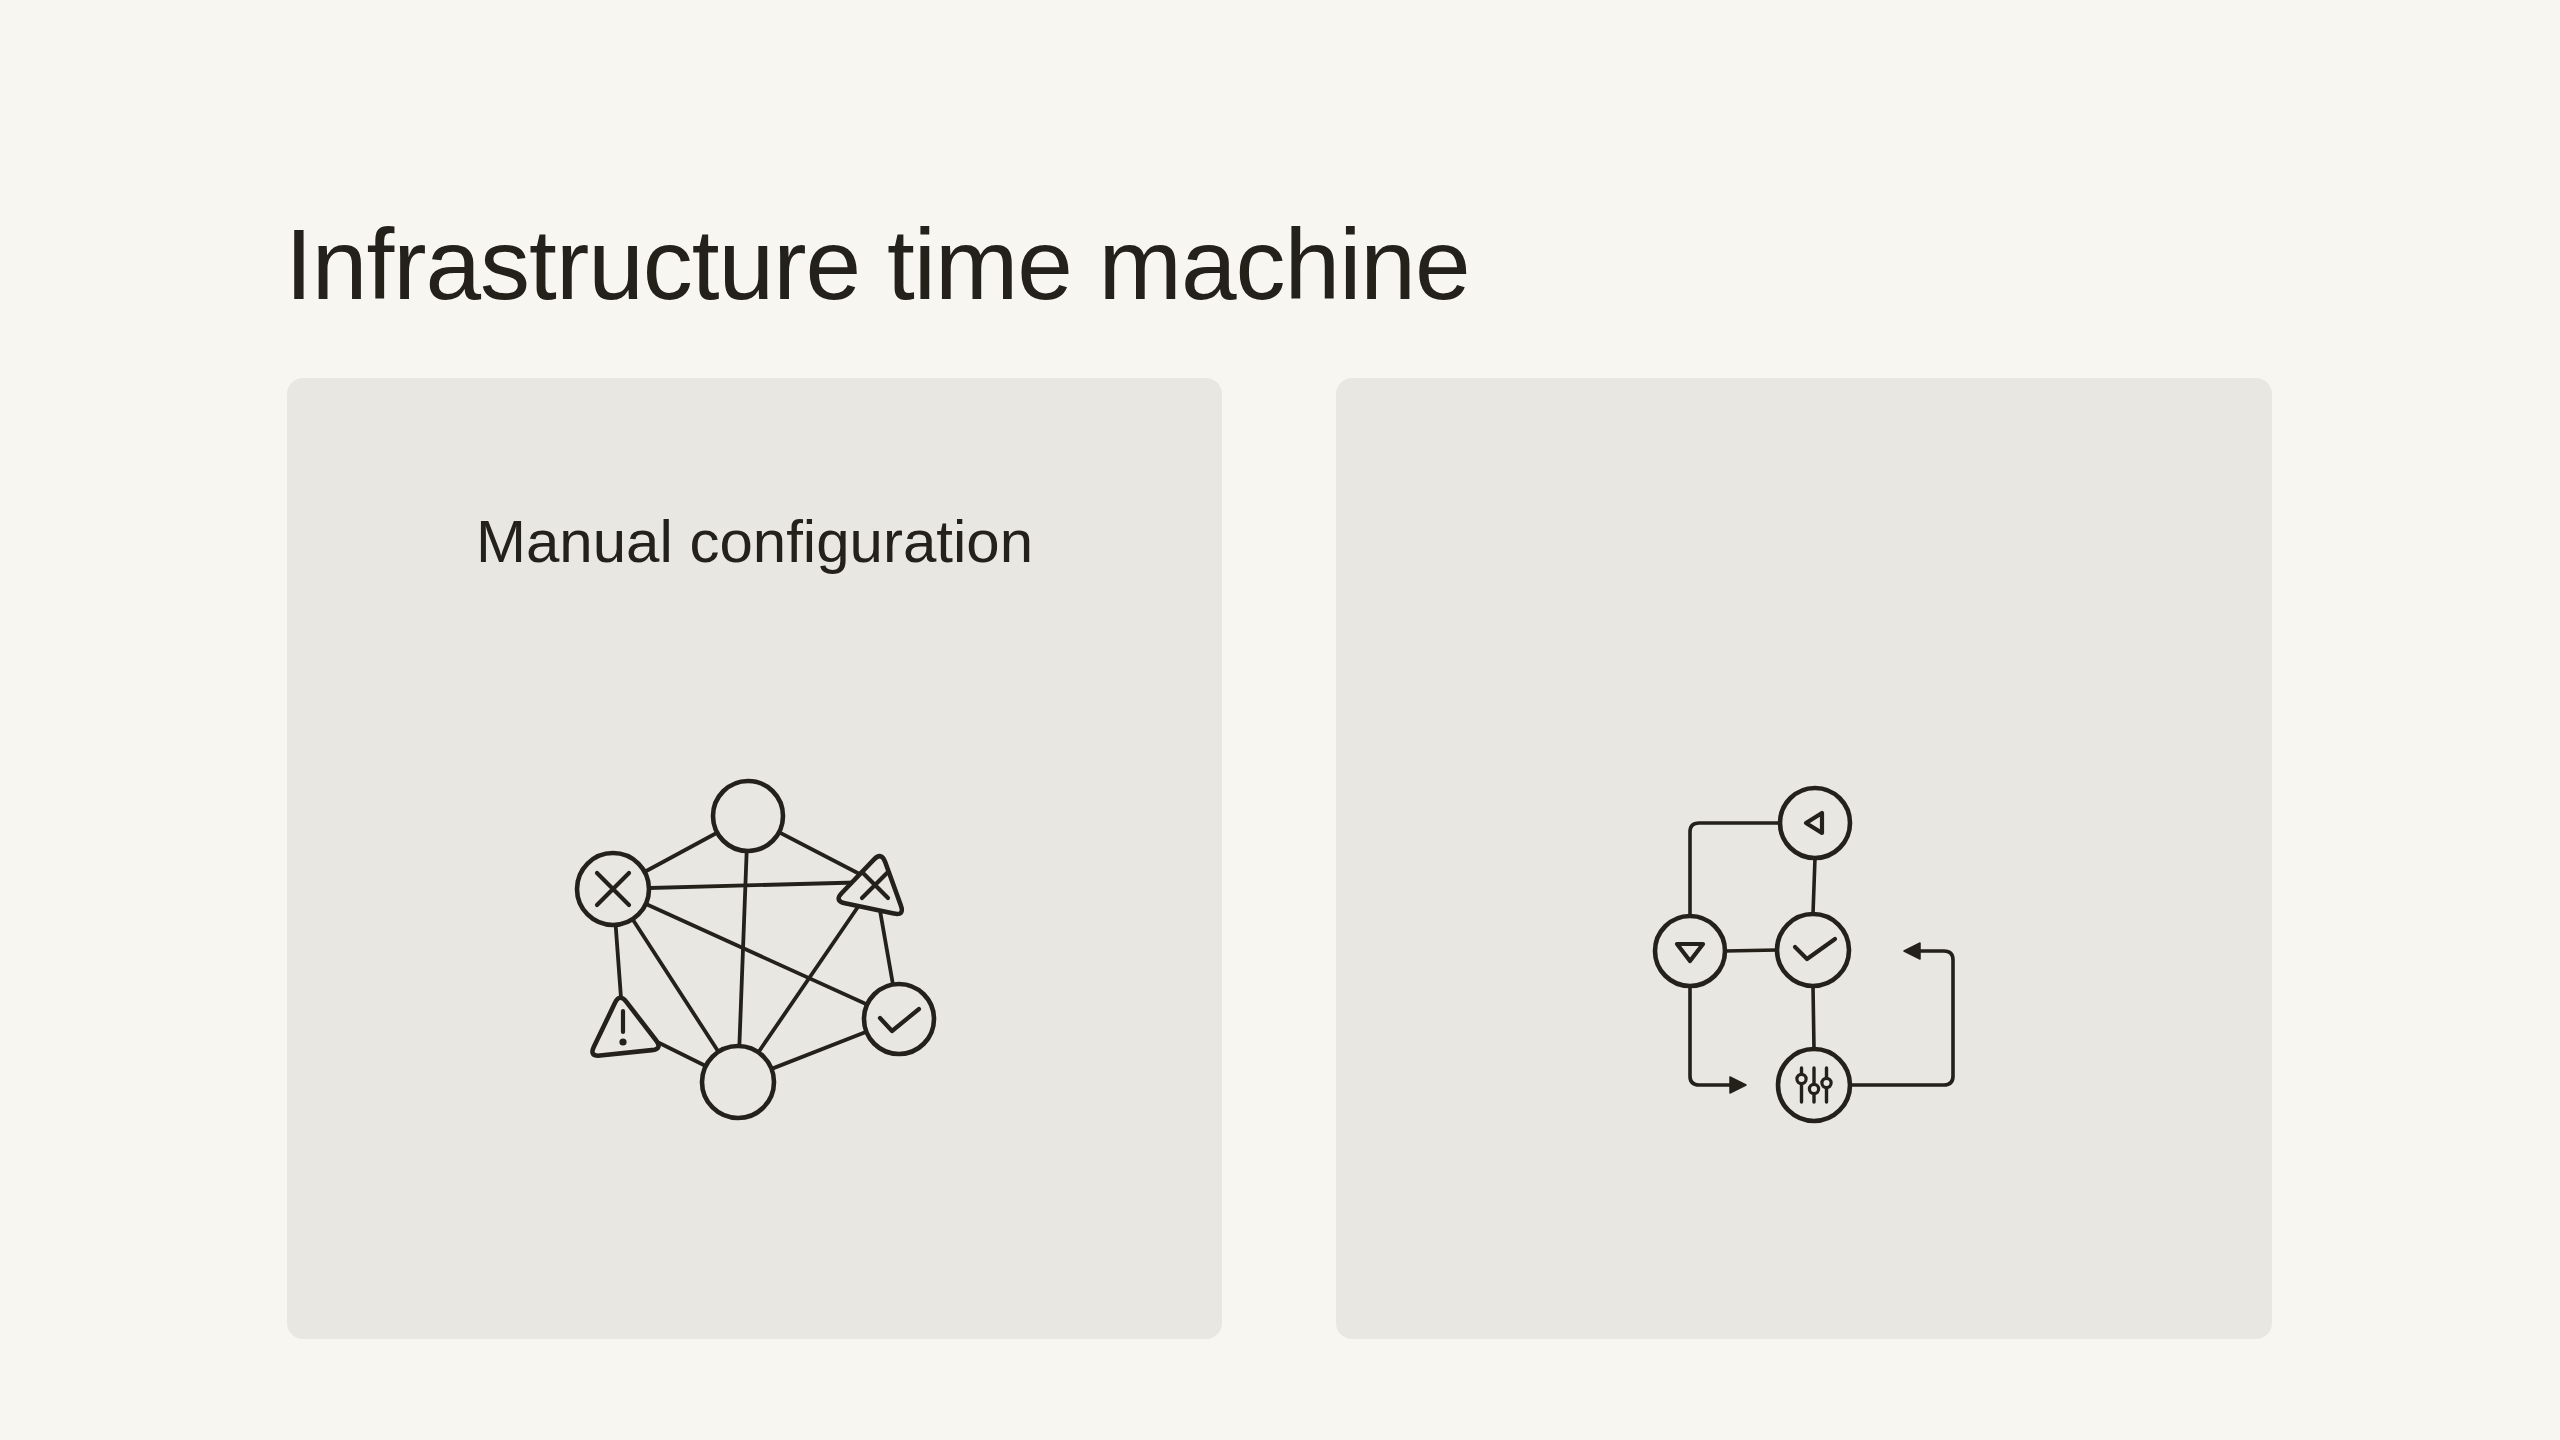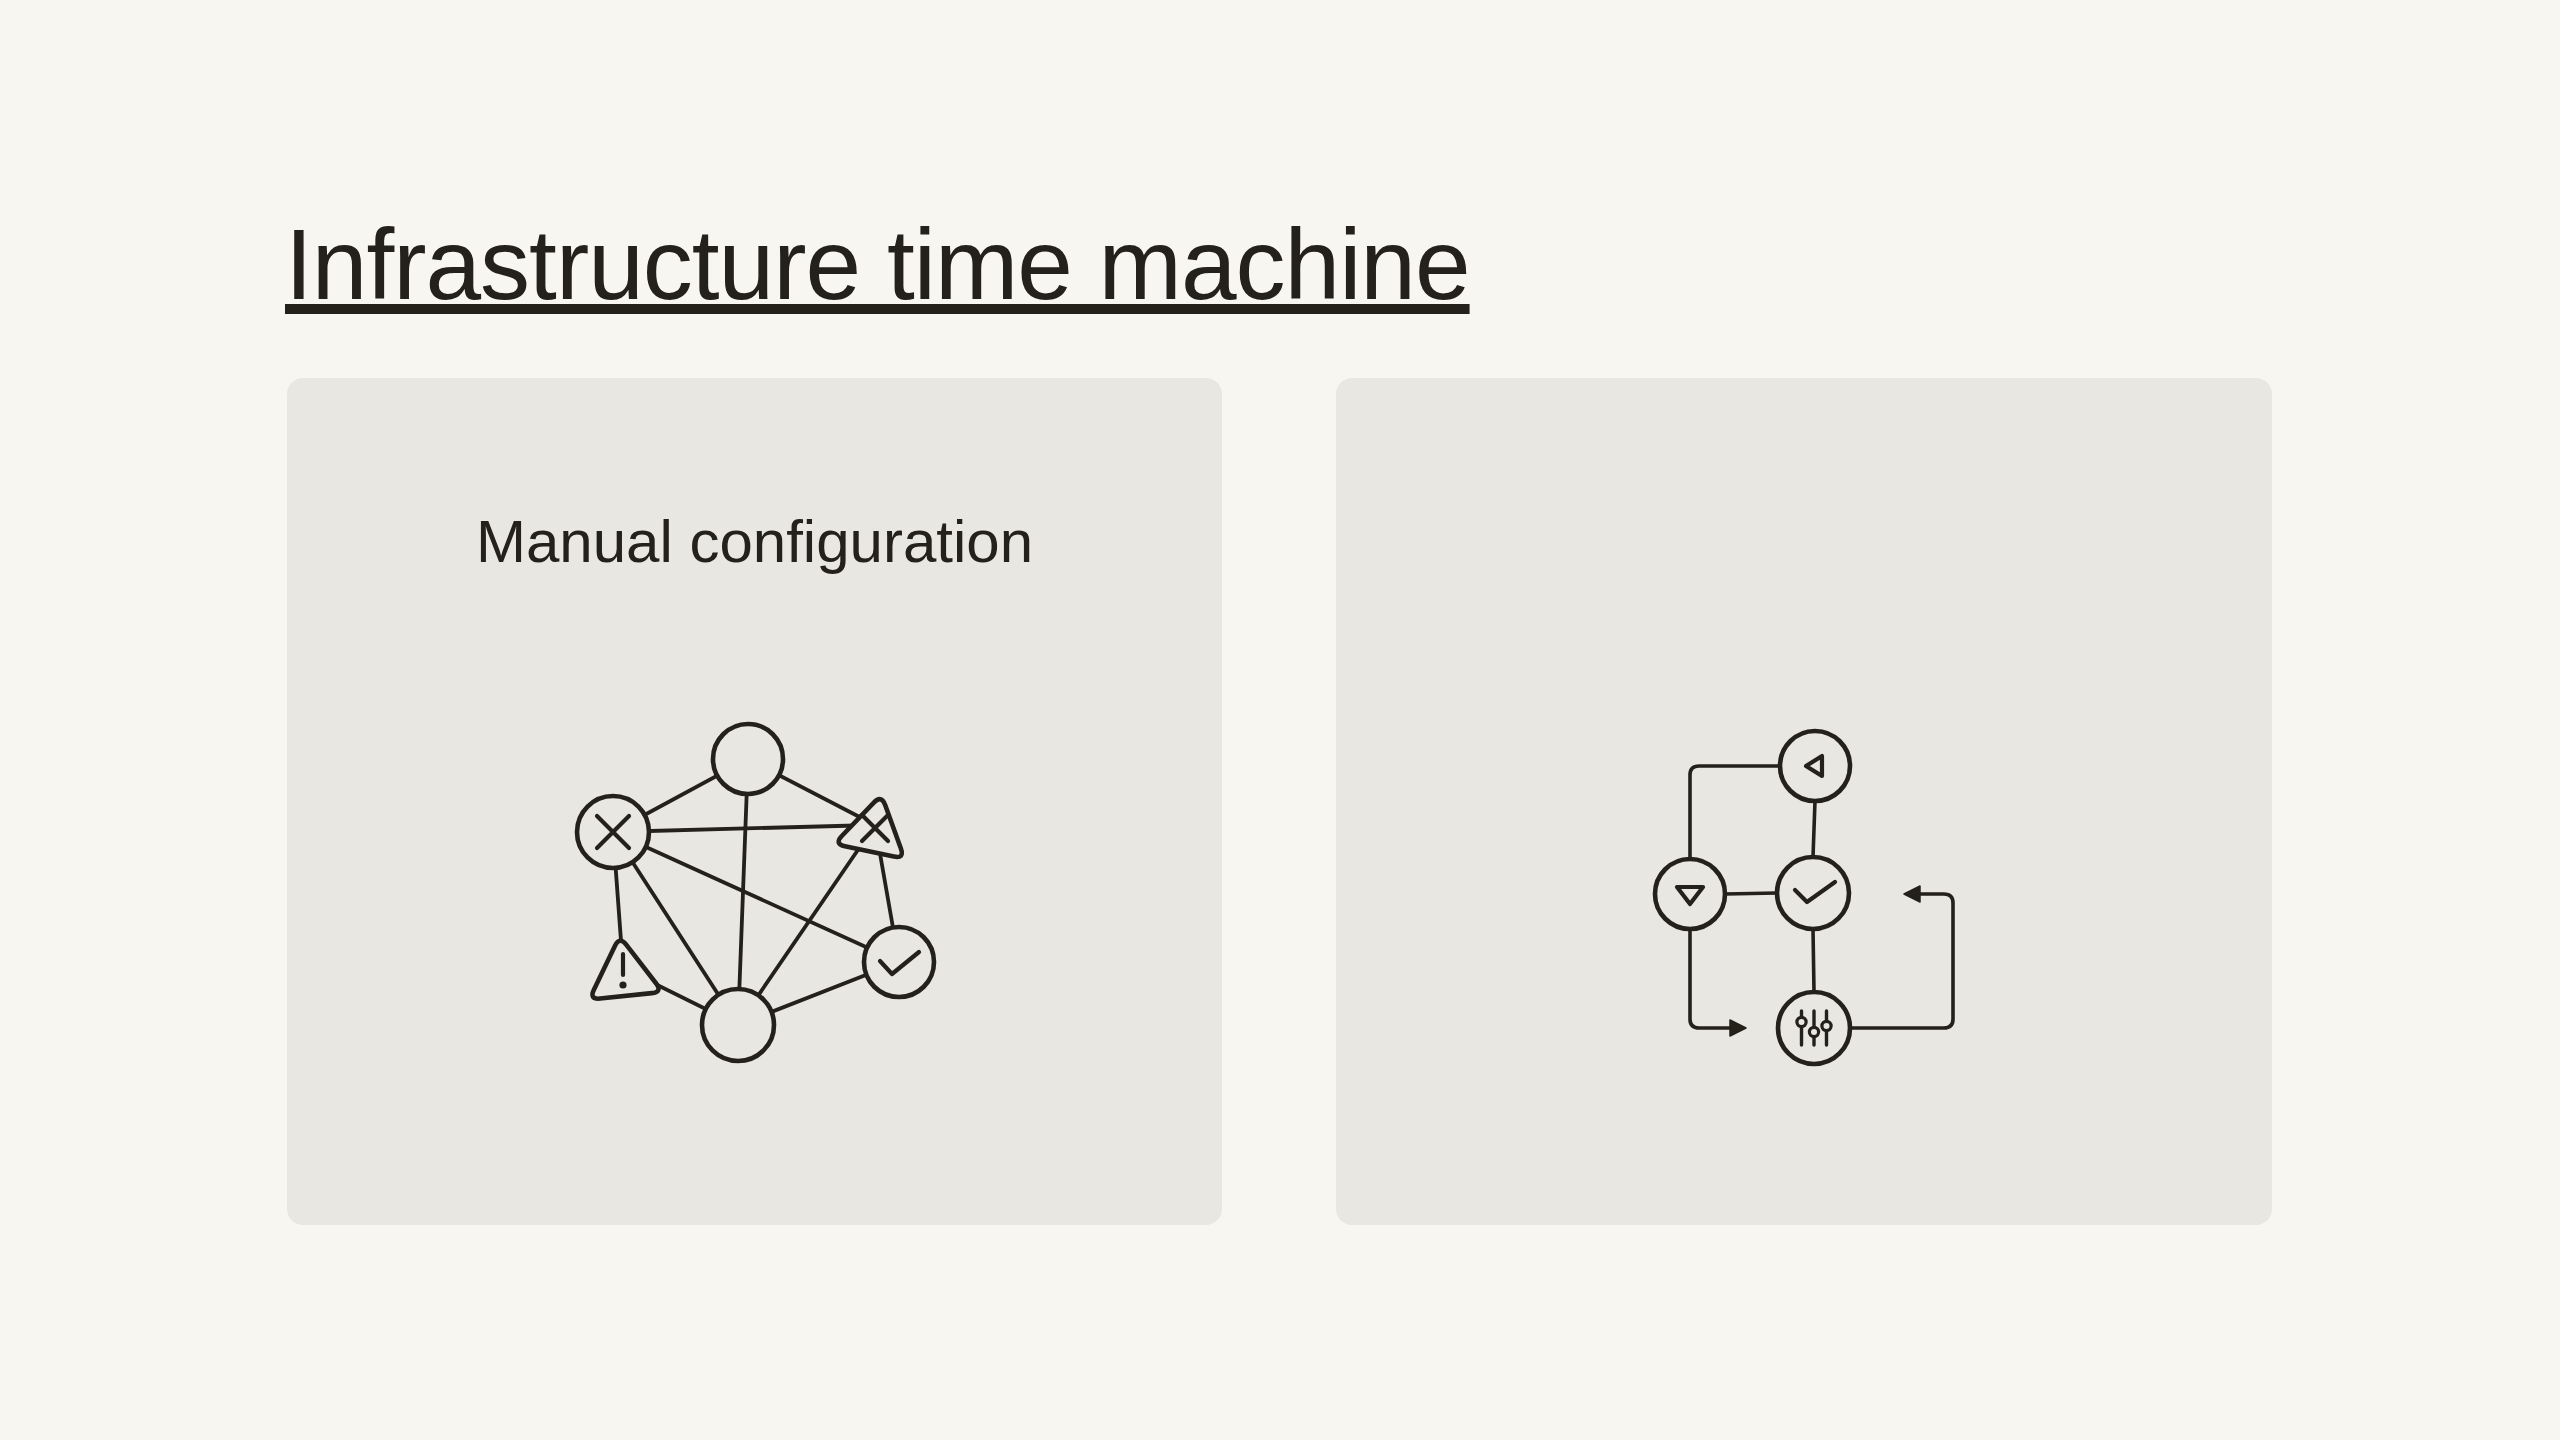--- a/index.html
+++ b/index.html
@@ -1,20 +1,20 @@
 <!DOCTYPE html>
 <html><head>
 <meta charset="utf-8">
 <style>
   html,body{margin:0;padding:0;background:#f8f6f1;}
   .page{position:relative;width:2560px;height:1440px;overflow:hidden;
         font-family:"Liberation Sans","DejaVu Sans",sans-serif;}
   h1.page-title{position:absolute;left:285px;top:214px;margin:0;
-        font-size:100px;font-weight:400;line-height:100px;letter-spacing:-0.01em;text-decoration:underline;}
-  .card{position:absolute;top:378px;height:847px;border-radius:16px;}
+        font-size:100px;font-weight:400;line-height:100px;letter-spacing:-0.01em;}
+  .card{position:absolute;top:378px;height:961px;border-radius:16px;}
   .card.manual{left:287px;width:935px;}
   .card.iac{left:1336px;width:936px;}
   .card h2{position:absolute;left:0;right:0;top:134px;margin:0;text-align:center;
         font-size:60px;font-weight:400;line-height:60px;letter-spacing:0;}
   .card svg{position:absolute;left:0;top:0;width:100%;height:100%;display:block;}
 </style>
 </head>
 <body style="background: rgb(248, 246, 241);">
 
 <div class="page" style="color: rgb(35, 33, 25);">

